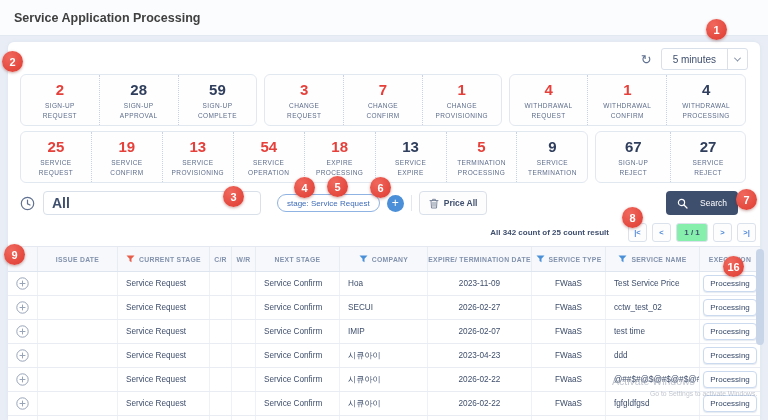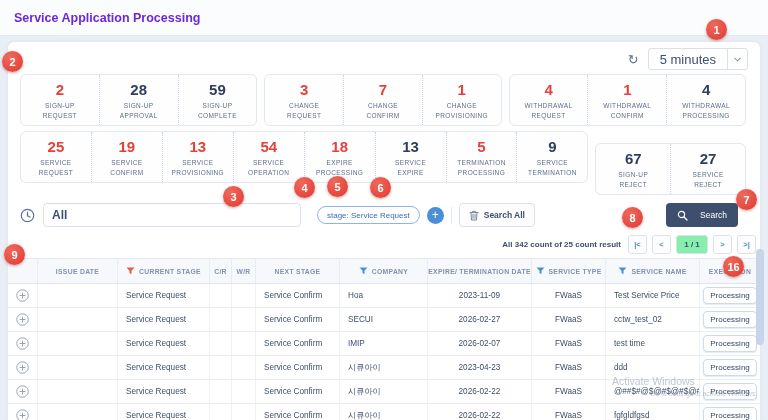--- a/index.html
+++ b/index.html
@@ -3,67 +3,67 @@
 <meta charset="utf-8">
 <style>
   * { margin:0; padding:0; box-sizing:border-box; }
   html,body { width:768px; height:420px; overflow:hidden; }
   body { font-family:"Liberation Sans", sans-serif; background:#e9eef6; }
   .page { position:relative; width:768px; height:420px; overflow:hidden; }
 
   
   .topbar { position:absolute; left:0; top:0; width:768px; height:36px;
     background:#fbfcfe; border-bottom:1px solid #e3e9f1; display:flex; align-items:center; }
-  .page-title { margin-left:14px; font-size:12.5px; font-weight:bold; color:#6d28d9; }
+  .page-title { margin-left:14px; font-size:12.5px; font-weight:bold; color:#404040; }
 
   
   .panel { position:absolute; left:8px; top:42px; width:752px; height:378px;
     background:#ffffff; border-radius:6px 6px 0 0; box-shadow:0 0 4px rgba(120,140,170,.12); }
 
   .refresh-row { height:22px; margin:6px 12px 0 0; display:flex; justify-content:flex-end; align-items:center; gap:9px; }
   .refresh-icon { font-size:13px; color:#5f7090; cursor:pointer; line-height:1; }
   .interval-select { display:flex; align-items:center; height:22px; border:1px solid #d9e0ea; border-radius:3px; background:#fff; }
-  .interval-select .val { padding:0 11px; font-size:13px; color:#3f4f6e; }
+  .interval-select .val { padding:0 11px; font-size:10px; color:#3f4f6e; }
   .interval-select .chev { width:20px; height:22px; border-left:1px solid #d9e0ea; display:flex; align-items:center; justify-content:center; }
   .chev-glyph { width:5px; height:5px; border-right:1.4px solid #7b8aa3; border-bottom:1.4px solid #7b8aa3; transform:rotate(45deg) translate(-1px,-1px); }
 
   
   .stats-row { display:flex; gap:7px; margin:0 14px 0 12px; }
   .stats-row.r1 { margin-top:4px; }
   .stats-row.r2 { margin-top:5px; }
   .stat-group { border:1px solid #e2e8f0; border-radius:6px; background:#fffeff; display:flex; height:52px; overflow:hidden; }
   .g-equal { flex:1 1 0; }
   .g-service { flex:8 1 0; }
-  .g-reject { flex:2.1 1 0;margin-top:12px; }
+  .g-reject { flex:2.1 1 0; }
   .stat-card { flex:1 1 0; display:flex; flex-direction:column; align-items:center; justify-content:center; padding-top:2px; }
   .stat-card + .stat-card { border-left:1px dotted #c7d3e4; }
   .stat-value { font-size:15px; font-weight:bold; line-height:1.1; }
   .accent-red { color:#e5403a; }
   .accent-dark { color:#2f3e5c; }
   .stat-label { margin-top:3px; font-size:6.5px; letter-spacing:.4px; color:#5c6d8a; text-align:center; white-space:pre-line; line-height:1.45; }
 
   
   .filter-row { margin:7px 14px 0 12px; height:26px; display:flex; align-items:center; }
   .clock-icon { flex:0 0 auto; margin-right:8px; display:flex; }
-  .kw-input { width:258px; height:24px; border:1px solid #d9e0ea; border-radius:4px; padding:0 8px;
-    font-size:12px; font-weight:bold; color:#3f4f6e; font-family:"Liberation Sans",sans-serif; outline:none; }
+  .kw-input { width:218px; height:24px; border:1px solid #d9e0ea; border-radius:4px; padding:0 8px;
+    font-size:14px; font-weight:bold; color:#3f4f6e; font-family:"Liberation Sans",sans-serif; outline:none; }
   .stage-tag { margin-left:16px; height:18px; display:flex; align-items:center; padding:0 9px;
     border:1px solid #8fb3e2; border-radius:10px; font-size:8px; color:#3e6cb8; background:#fff; white-space:nowrap; }
   .plus-btn { margin-left:7px; width:17px; height:17px; border-radius:50%; background:#4a8fd8; border:none;
     color:#fff; font-size:12px; line-height:15px; text-align:center; cursor:pointer; padding:0; }
   .v-div { width:1px; height:16px; background:#e2e8f0; margin:0 7px; }
   .delete-btn { height:24px; display:flex; align-items:center; gap:5px; padding:0 9px;
     border:1px solid #d9e0ea; border-radius:4px; background:#fdfdfe; font-size:8.5px; font-weight:bold; color:#3f4f6e; cursor:pointer; }
   .spacer { flex:1; }
   .search-btn { height:24px; display:flex; align-items:center; gap:12px; padding:0 11px; margin-right:8px;
     background:#3e4e6d; border:none; border-radius:4px; color:#fff; font-size:8.5px; cursor:pointer; }
 
   
   .results-row { margin:4px 2px 0 6px; height:24px; display:flex; justify-content:flex-end; align-items:center; gap:5px; padding-right:2px; }
-  .result-summary { font-size:8px; font-weight:bold; color:#3f4f6e; margin-right:2px; }
+  .result-summary { font-size:8px; font-weight:bold; color:#3f4f6e; margin-right:14px; }
   .pg-btn { width:19px; height:19px; border:1px solid #dbe2ec; border-radius:3px; background:#fdfdfe;
     color:#4a85d8; font-size:7.5px; font-weight:bold; display:flex; align-items:center; justify-content:center; cursor:pointer; padding:0; }
   .pg-box { width:32px; height:19px; border:1px solid #dbe2ec; border-radius:3px; background:#86efac;
     color:#3f4f6e; font-size:8px; font-weight:bold; display:flex; align-items:center; justify-content:center; }
 
   
   .table { margin-top:2px; width:752px; }
   .thead, .trow { display:grid; grid-template-columns:30px 80px 92px 22px 24px 84px 88px 104px 74px 94px 60px; }
   .thead { height:26px; background:#f6f8fb; border-top:1px solid #e4e9f1; border-bottom:1px solid #dfe5ee; }
   .th { display:flex; align-items:center; justify-content:center; gap:4px; font-size:6.8px; font-weight:bold;
@@ -253,21 +253,21 @@
       <input class="kw-input" type="text" value="All" style="">
       <span class="stage-tag">stage: Service Request</span>
       <button class="plus-btn">+</button>
       <span class="v-div"></span>
       <button class="delete-btn">
         <span style="display:flex;">
           <svg width="10" height="11" viewBox="0 0 10 11">
               <path d="M1 2.6h8M3.6 2.6V1.3h2.8v1.3M2 2.6l.5 7.4h5l.5-7.4M4 4.4v4M6 4.4v4" stroke="#6e7b92" stroke-width="0.9" fill="none" stroke-linecap="round"></path>
             </svg>
         </span>
-        <span>Search All</span>
+        <span>Price All</span>
       </button>
       <span class="spacer"></span>
       <button class="search-btn">
         <span style="display:flex;">
           <svg width="11" height="11" viewBox="0 0 11 11">
               <circle cx="4.5" cy="4.5" r="3.1" fill="none" stroke="#fff" stroke-width="1.2"></circle>
               <path d="M7 7l3 3" stroke="#fff" stroke-width="1.2" stroke-linecap="round"></path>
             </svg>
         </span>
         <span>Search</span>

